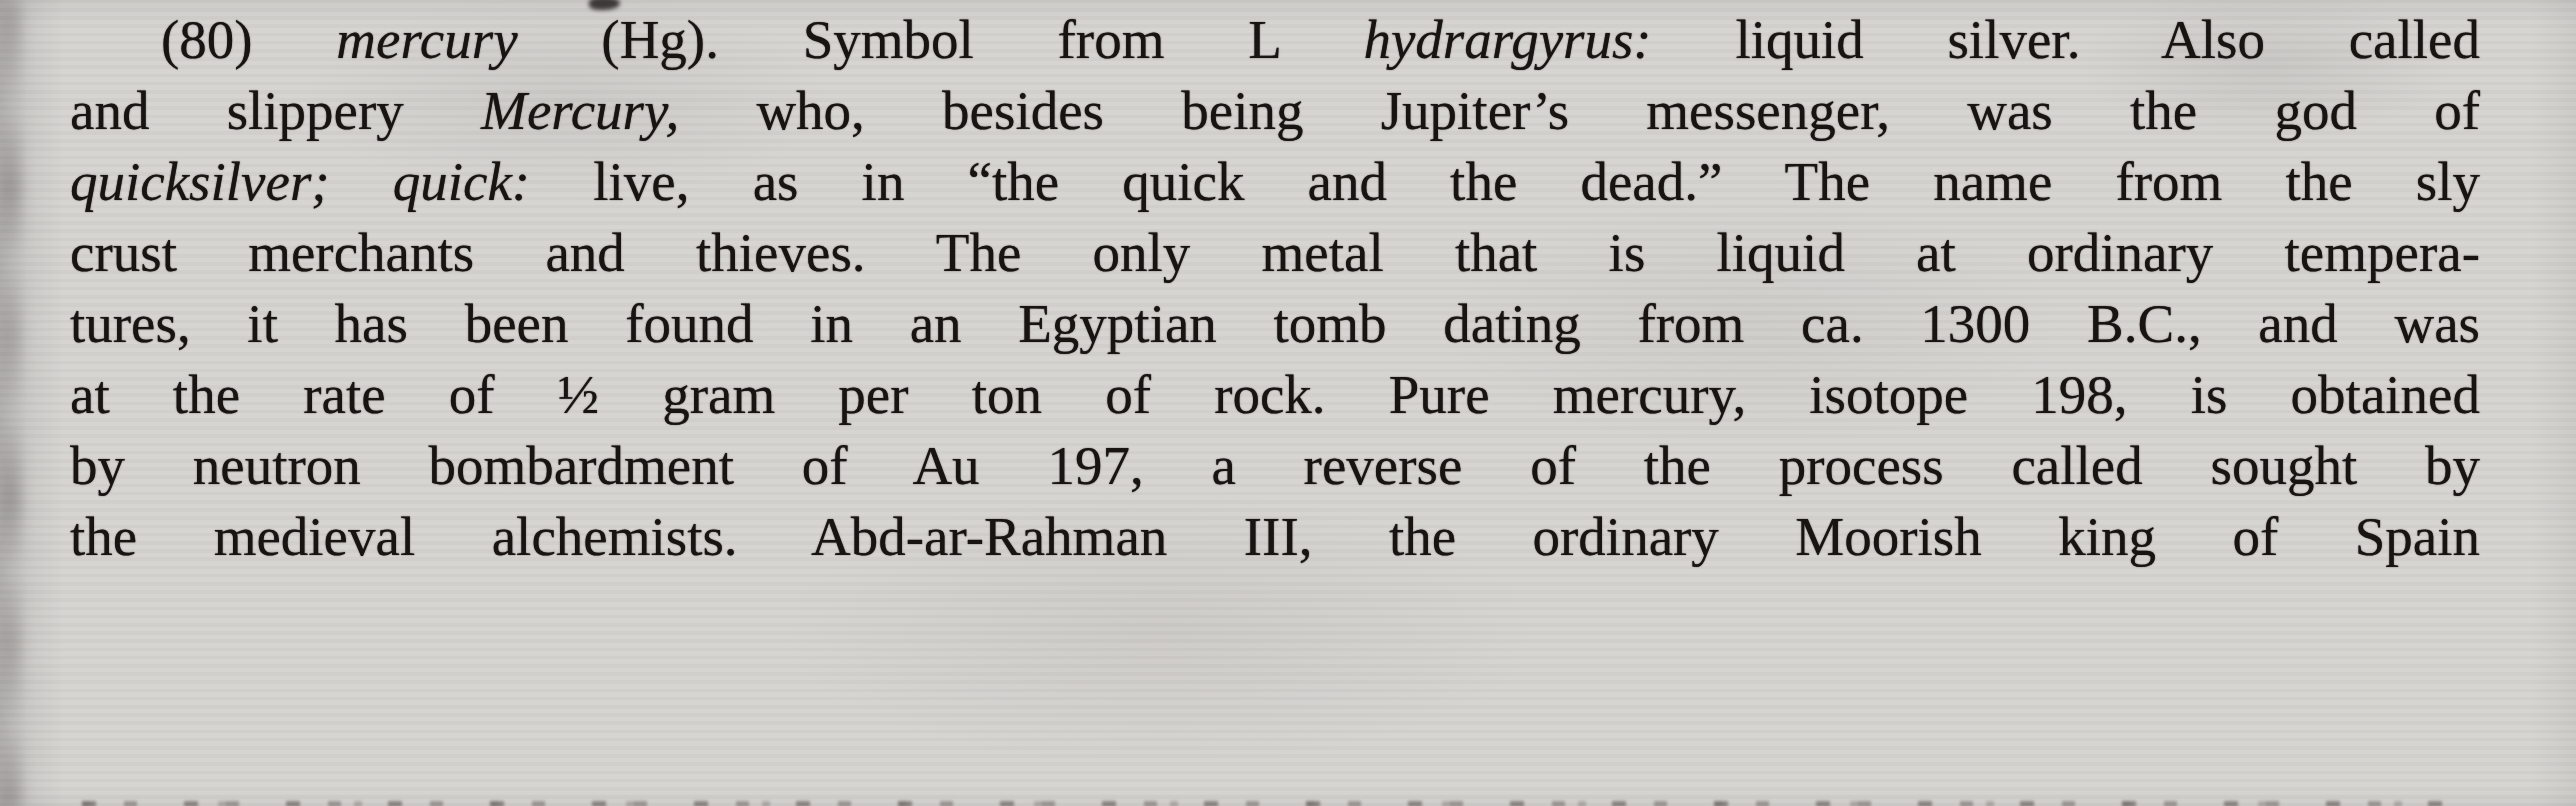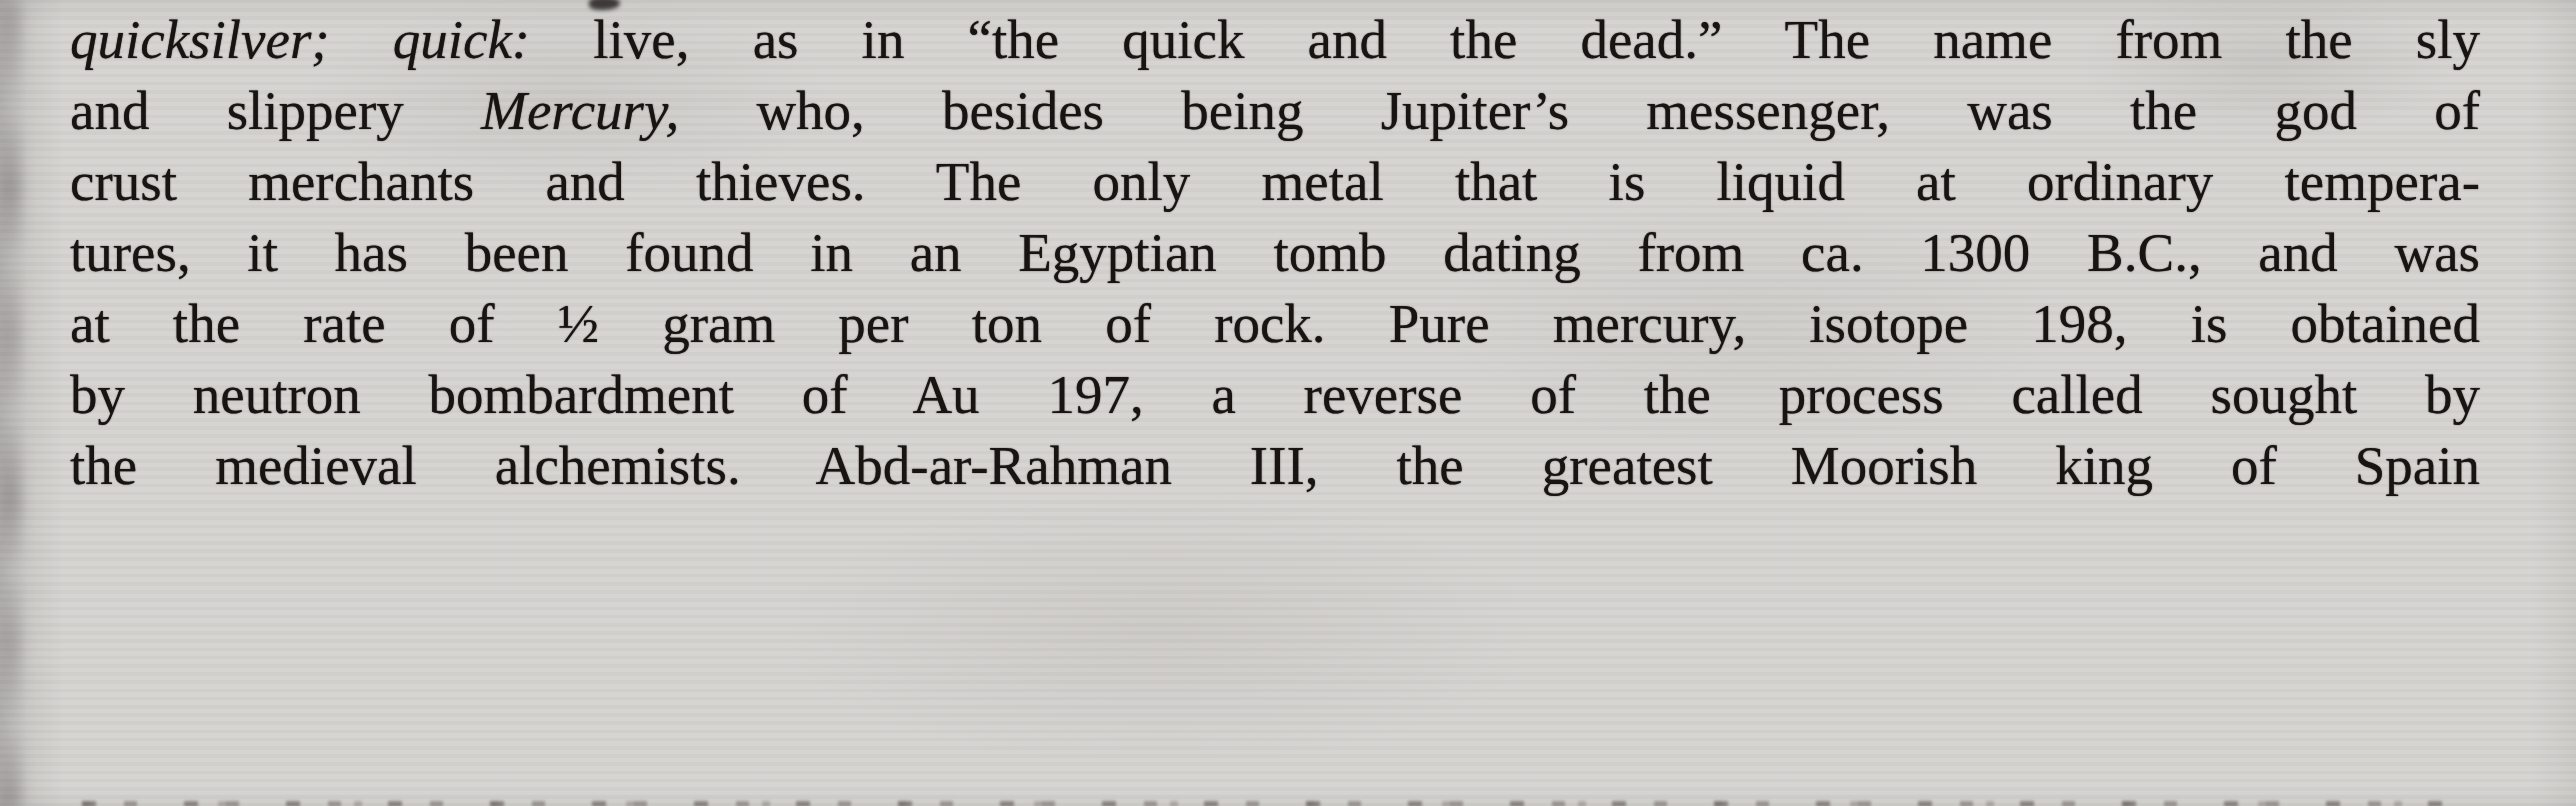--- a/index.html
+++ b/index.html
@@ -82,23 +82,24 @@
     opacity: 0.7;
   }
 </style>
 </head>
 <body>
 
 <div class="page">
   <div class="left-edge-shade"></div>
   <div class="ink-smudge"></div>
   <div class="paragraph">
+      <div class="line indent"><span class="seg">(80) </span><span class="seg italic">mercury</span><span class="seg"> (Hg). Symbol from L </span><span class="seg italic">hydrargyrus:</span><span class="seg"> liquid silver. Also called</span></div>
+      <div class="line"><span class="seg">and slippery </span><span class="seg italic">Mercury,</span><span class="seg"> who, besides being Jupiter’s messenger, was the god of</span></div>
       <div class="line"><span class="seg italic">quicksilver; quick:</span><span class="seg"> live, as in “the quick and the dead.” The name from the sly</span></div>
-      <div class="line"><span class="seg">and slippery </span><span class="seg italic">Mercury,</span><span class="seg"> who, besides being Jupiter’s messenger, was the god of</span></div>
       <div class="line"><span class="seg">crust merchants and thieves. The only metal that is liquid at ordinary tempera-</span></div>
       <div class="line"><span class="seg">tures, it has been found in an Egyptian tomb dating from ca. 1300 B.C., and was</span></div>
       <div class="line"><span class="seg">at the rate of ½ gram per ton of rock. Pure mercury, isotope 198, is obtained</span></div>
       <div class="line"><span class="seg">by neutron bombardment of Au 197, a reverse of the process called sought by</span></div>
-      <div class="line"><span class="seg">the medieval alchemists. Abd-ar-Rahman III, the greatest Moorish king of Spain</span></div>
+      <div class="line"><span class="seg">the medieval alchemists. Abd-ar-Rahman III, the ordinary Moorish king of Spain</span></div>
     </div>
   <div class="cutoff-next-line"></div>
 </div>
 
 
 </body></html>

